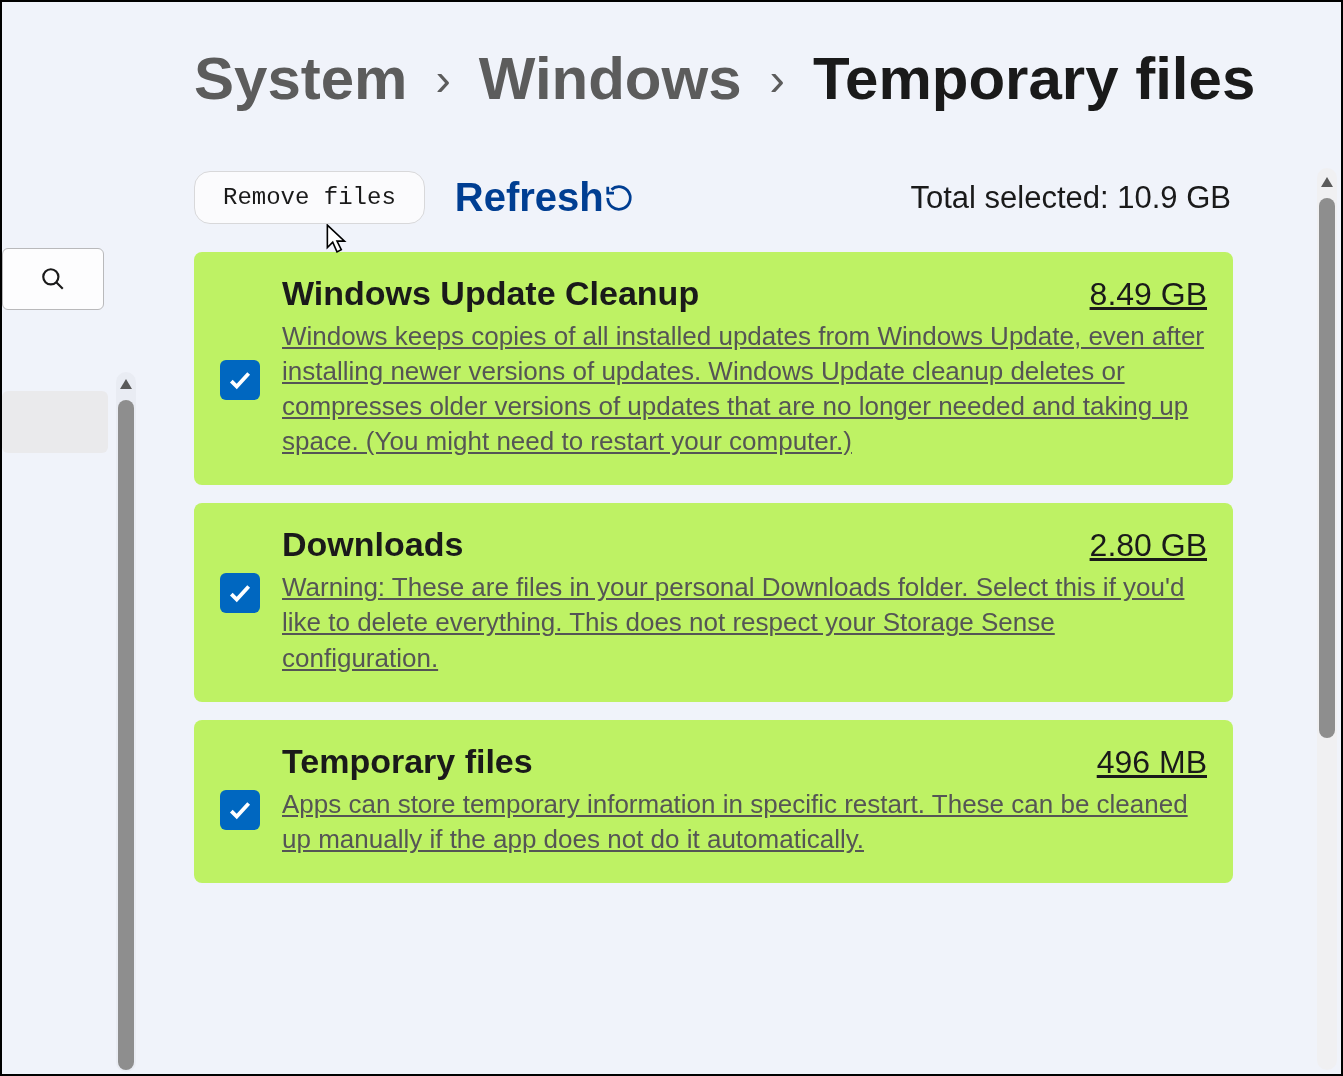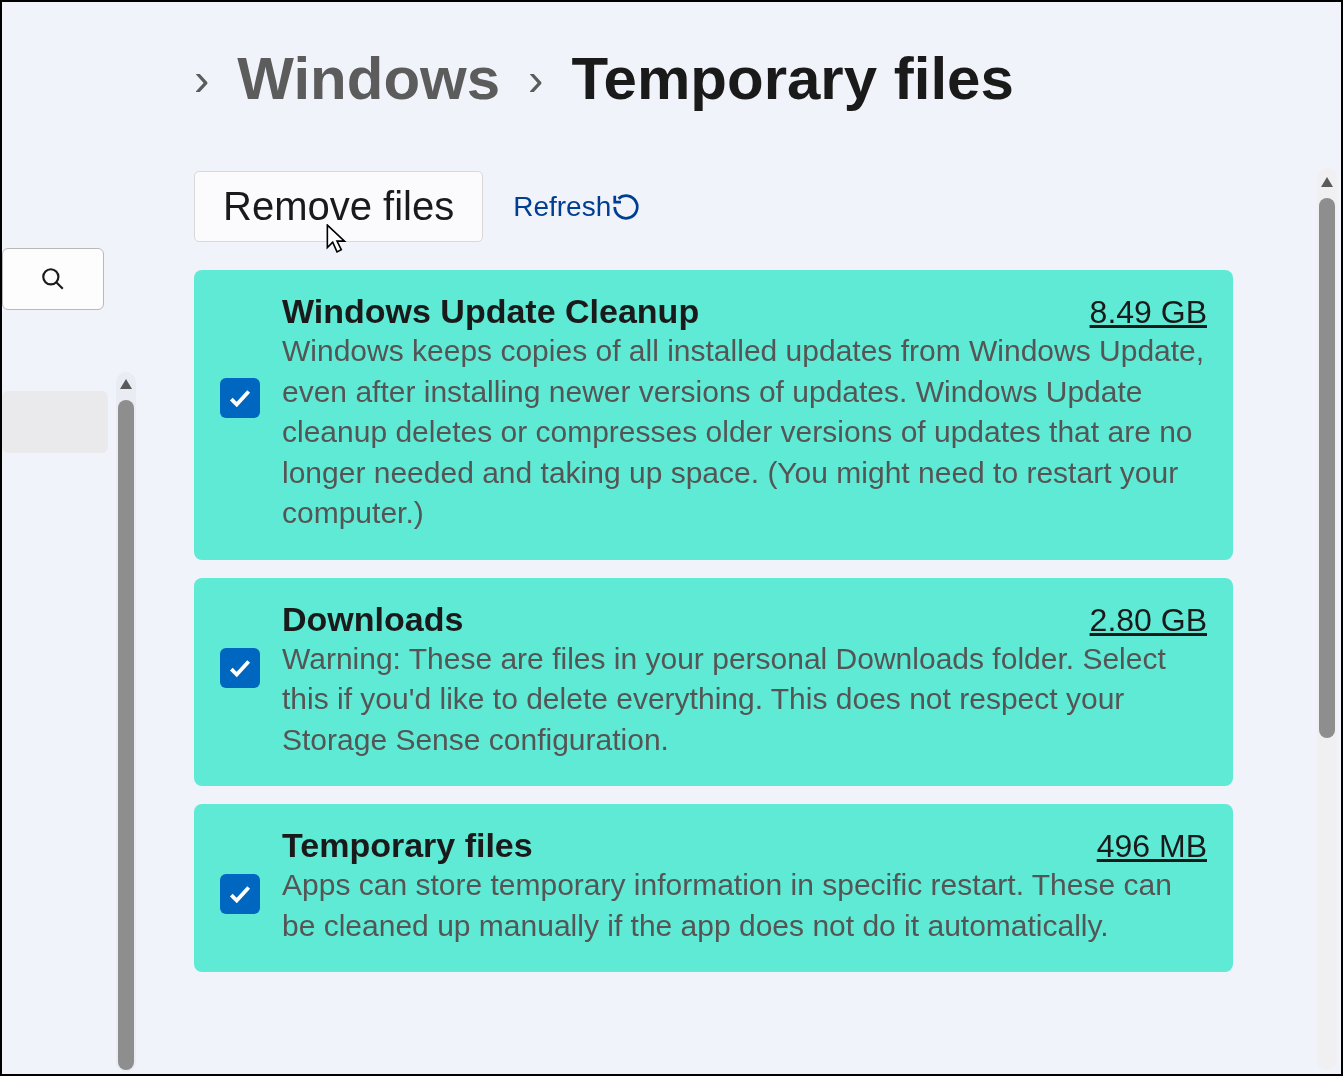--- a/index.html
+++ b/index.html
@@ -89,33 +89,34 @@
   .breadcrumb .current { color: #1a1a1a; font-weight: 600; }
   .toolbar {
     display: flex;
     align-items: center;
     margin-top: 58px;
     gap: 30px;
   }
   .remove-btn {
     background: #fbfbfd;
     border: 1px solid #d8d8da;
-    border-radius: 5px;
+    border-radius: 16px;
     padding: 12px 28px;
-    font-size: 40px;
+    font-size: 24px;
     color: #1a1a1a;
     cursor: pointer;
-    font-family: Liberation Sans, sans-serif;
+    font-family: Liberation Mono, monospace;
   }
   .refresh-link {
     display: flex;
     align-items: center;
     color: #003e92;
-    font-size: 28px;
+    font-size: 40px;
     cursor: pointer;
+    font-weight: bold;
   }
   .refresh-icon-svg { width: 30px; height: 30px; }
   .total-selected {
     margin-left: auto;
     margin-right: 110px;
     font-size: 31px;
     color: #1a1a1a;
   }
   .cursor-img {
     position: absolute;
@@ -131,21 +132,21 @@
     color: #555;
   }
   .items {
     margin-top: 28px;
     display: flex;
     flex-direction: column;
     gap: 18px;
     padding-right: 108px;
   }
   .item-card {
-    background: #5eead4;
+    background: #bef264;
     border-radius: 8px;
     padding: 22px 26px 26px 26px;
     display: flex;
     align-items: flex-start;
     gap: 22px;
   }
   .checkbox {
     flex-shrink: 0;
     width: 40px;
     height: 40px;
@@ -170,24 +171,25 @@
     font-size: 34px;
     font-weight: 600;
     color: #1a1a1a;
   }
   .item-size {
     font-size: 32px;
     color: #1a1a1a;
     text-decoration: underline;
   }
   .item-desc {
-    margin-top: 0;
-    font-size: 30px;
+    margin-top: 6px;
+    font-size: 26px;
     color: #555;
     line-height: 1.35;
+    text-decoration: underline;
   }
   .right-scrollbar {
     position: absolute;
     right: 4px;
     top: 166px;
     width: 20px;
     bottom: 4px;
     background: #f0f0f2;
     border-radius: 10px;
   }
@@ -225,35 +227,37 @@
     <svg width="12" height="10" viewBox="0 0 12 10">
         <polygon points="6,0 12,10 0,10" fill="#5a5a5a"></polygon>
       </svg>
   </div>
   <div class="left-scroll-thumb"></div>
 </div>
 
 <div class="main">
 
   <div class="breadcrumb">
+    <span class="root">System</span>
     <span class="sep">›</span>
     <span class="root">Windows</span>
     <span class="sep">›</span>
     <span class="current">Temporary files</span>
   </div>
 
   <div class="toolbar">
     <button class="remove-btn">Remove files</button>
     <div class="refresh-link">
       <span>Refresh</span>
       <svg class="refresh-icon-svg" viewBox="0 0 24 24" fill="none" stroke="#003e92" stroke-width="2.2">
         <path d="M3 12a9 9 0 1 0 3-6.7"></path>
         <polyline points="3 3 3 8 8 8" fill="none"></polyline>
       </svg>
     </div>
+    <div class="total-selected">Total selected: 10.9 GB</div>
   </div>
 
 
   <div class="items">
 
     <div class="item-card">
       <div class="checkbox">
         <svg class="check-svg" viewBox="0 0 24 24" fill="none" stroke="#fff" stroke-width="3.5">
             <polyline points="4 13 9 18 20 6"></polyline>
           </svg>

